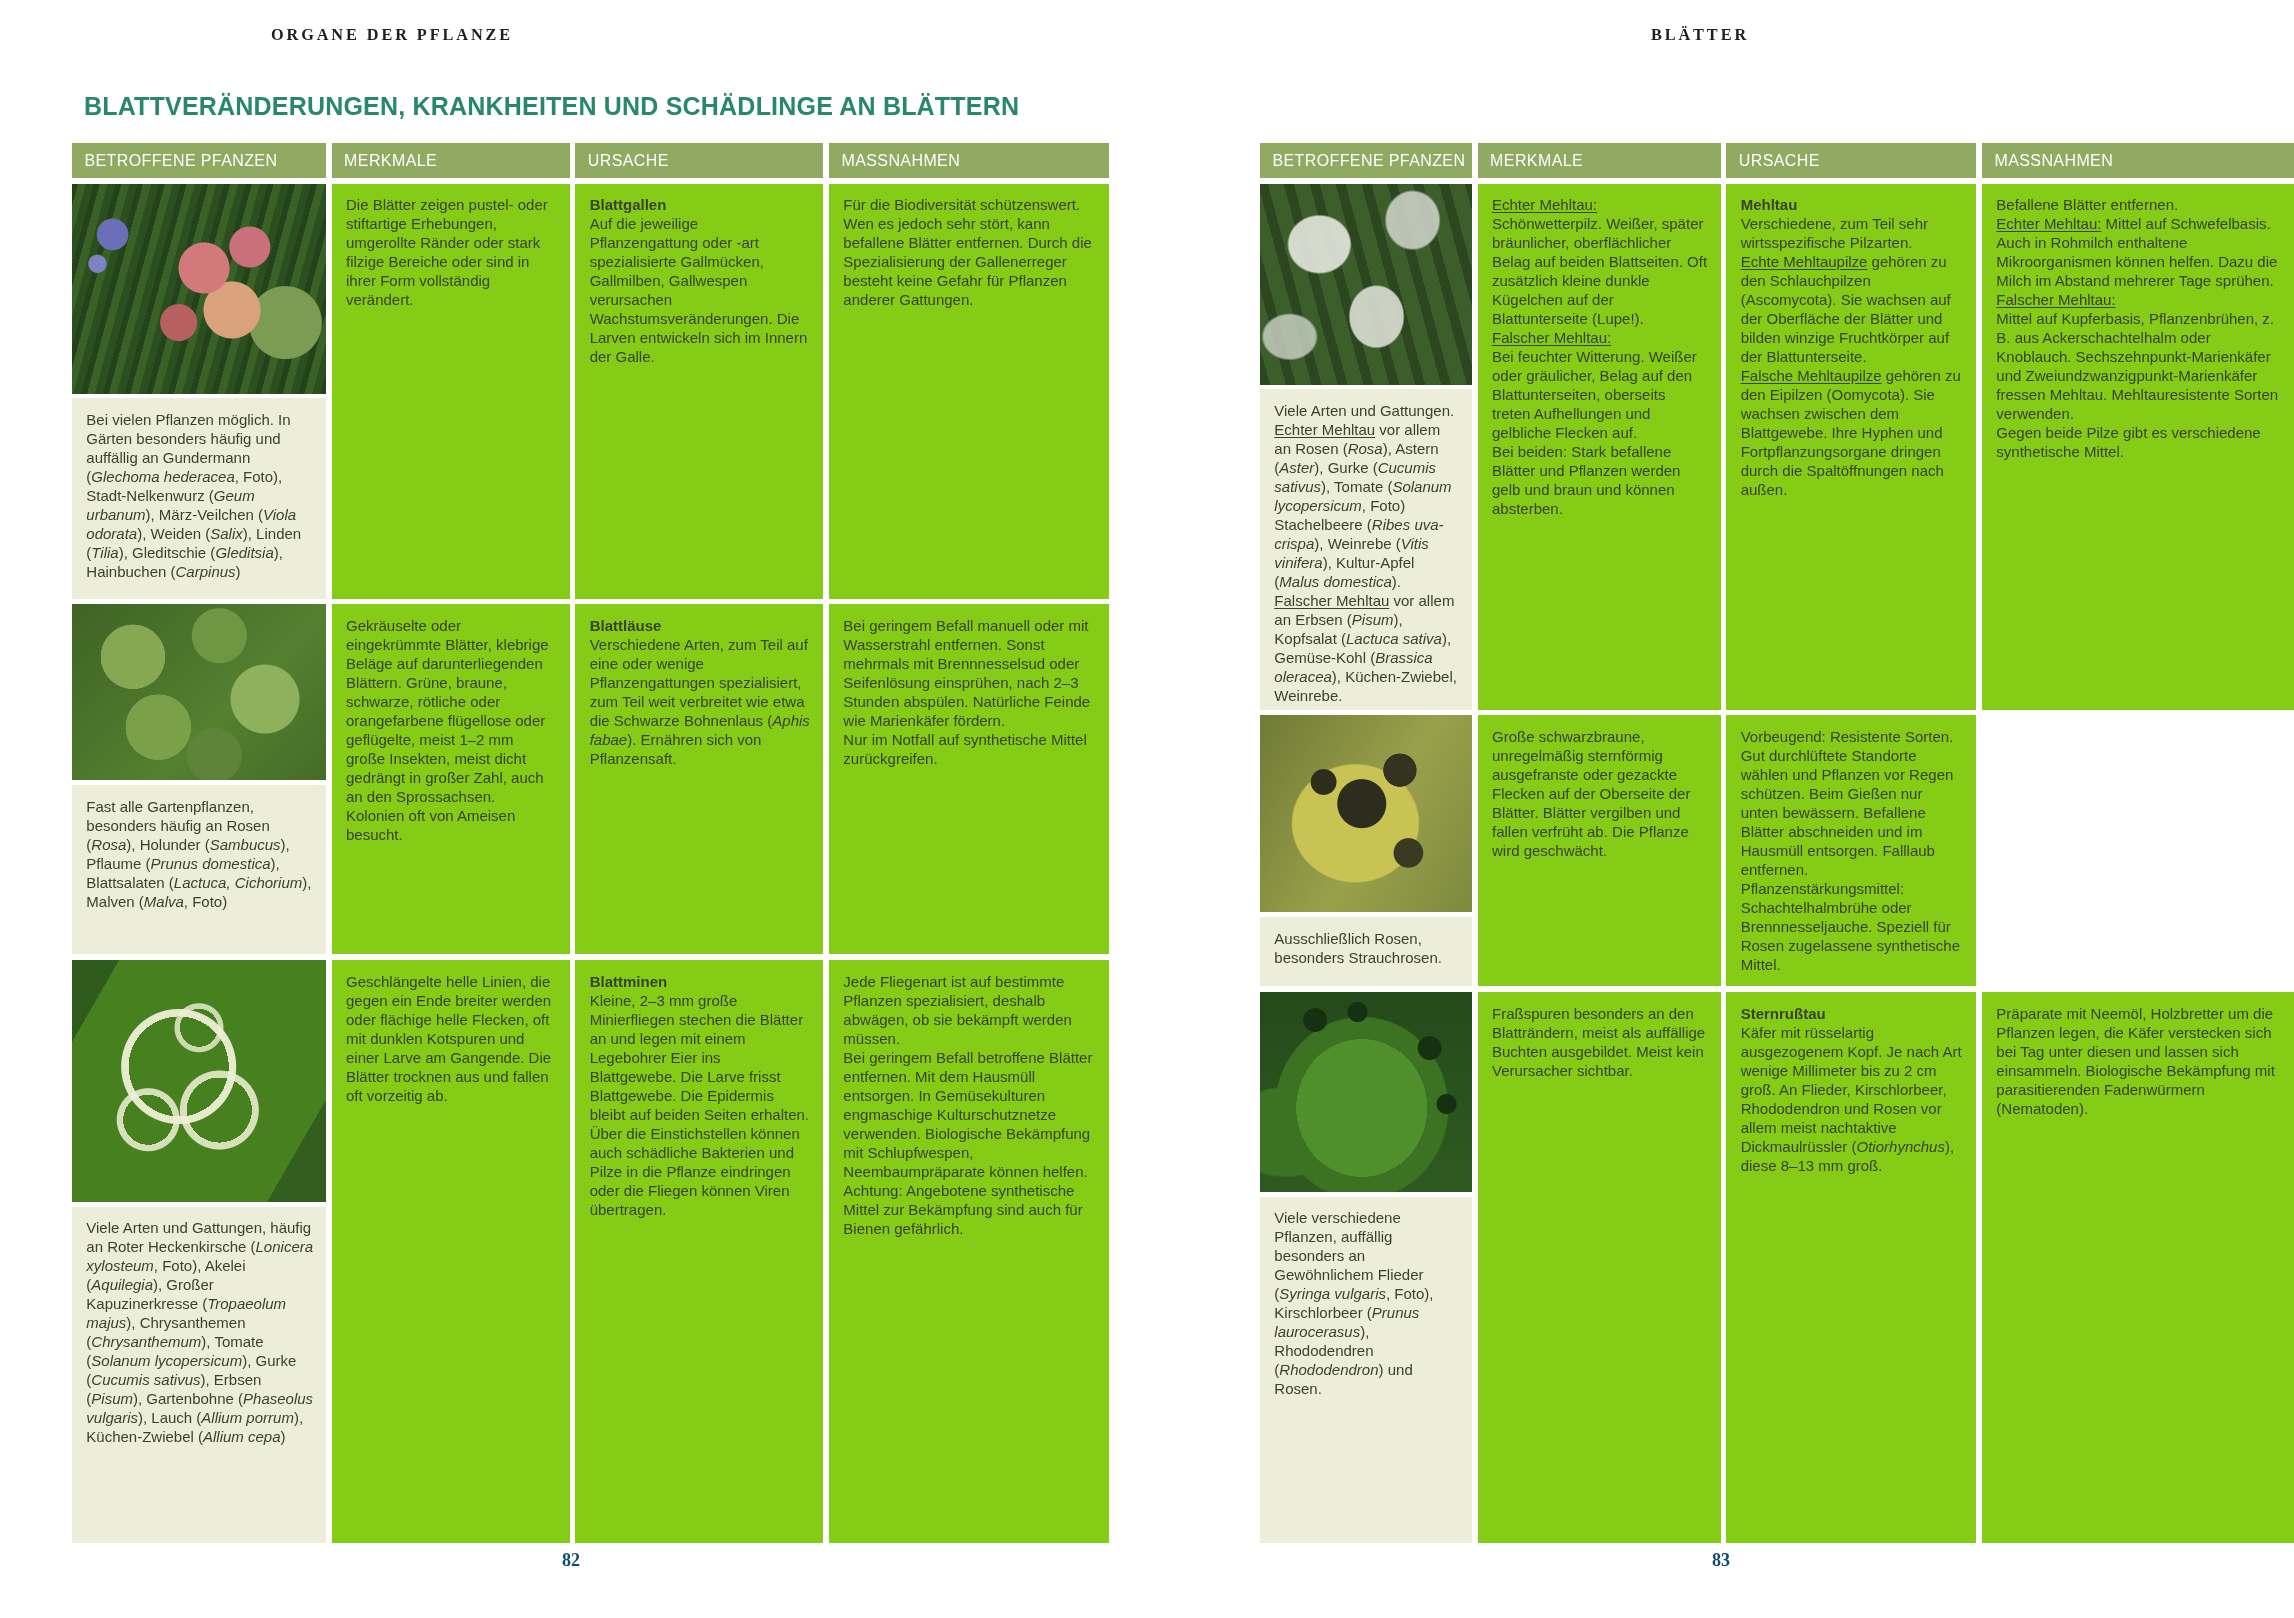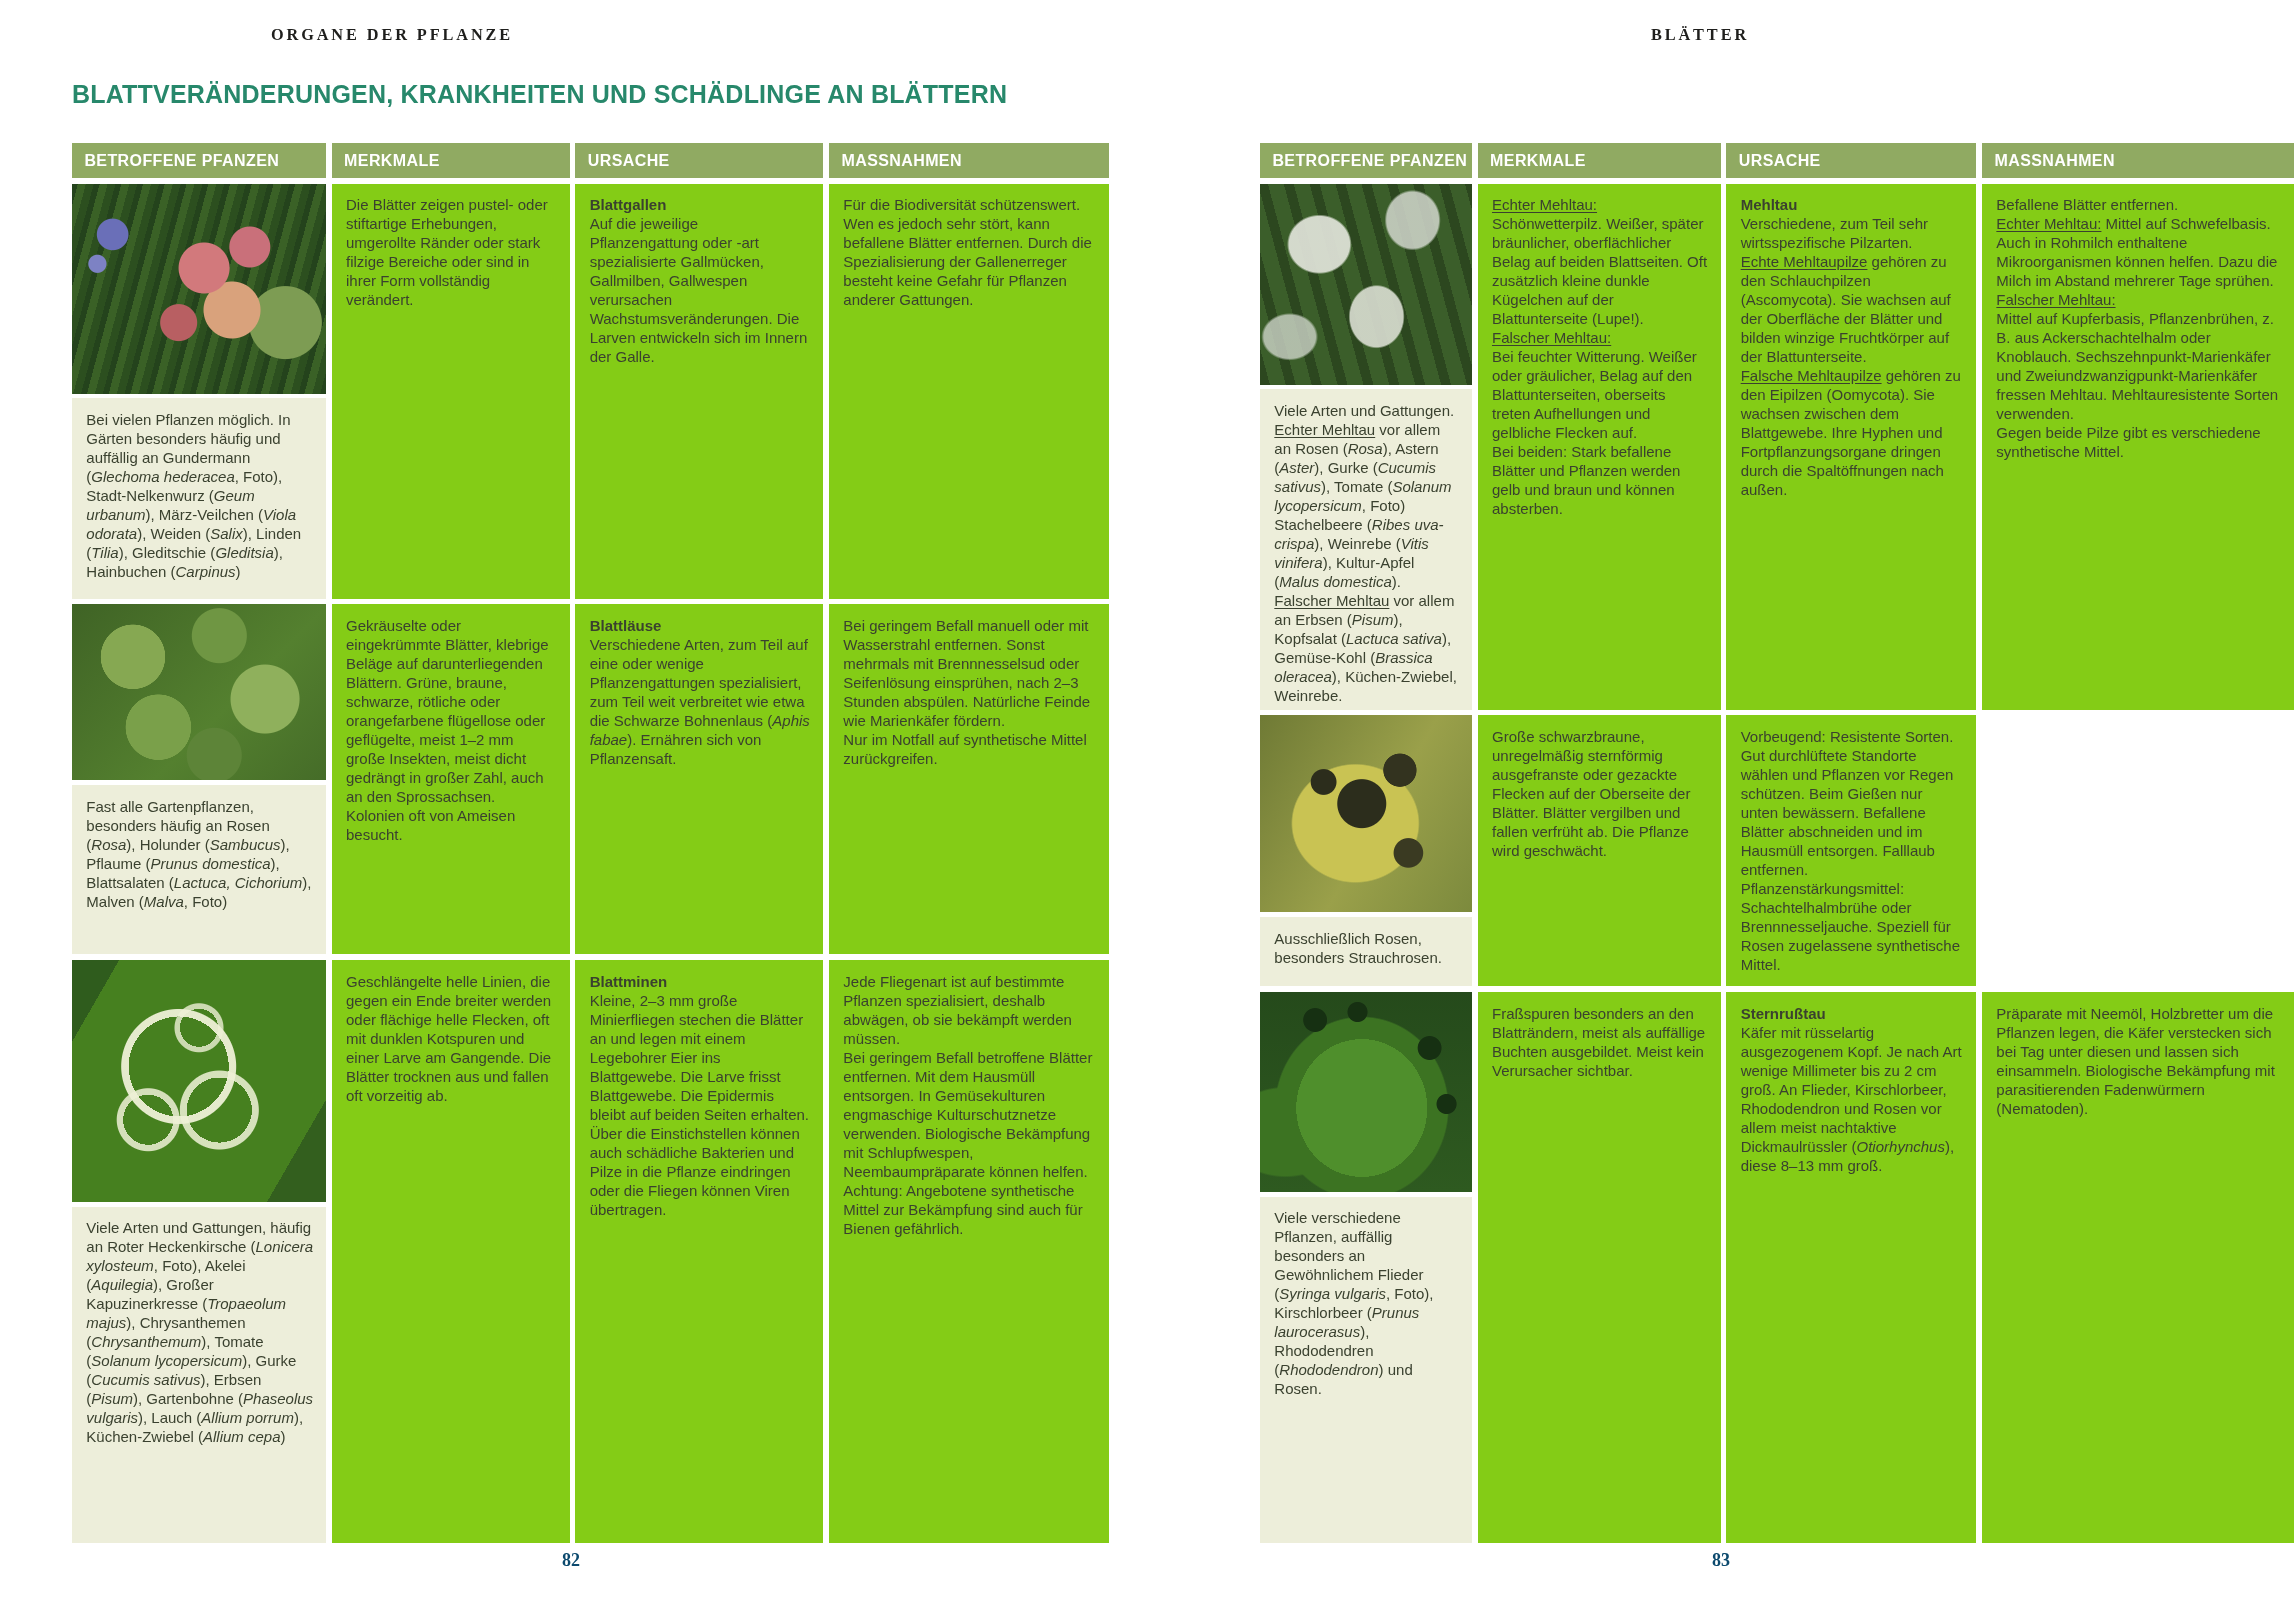--- a/index.html
+++ b/index.html
@@ -8,31 +8,31 @@
     font-family:"Liberation Sans",sans-serif;color:#3a412f;overflow:hidden;
   }
   .running-head{
     position:absolute;top:25px;transform:translateX(-50%);
     font-family:"Liberation Serif",serif;font-weight:700;font-size:16.3px;
     letter-spacing:2.9px;color:#1f1f1d;white-space:nowrap;
   }
   .rh-left{left:392px}
   .rh-right{left:1700px}
   .title{
-    position:absolute;left:72px;top:80px;margin:0;
+    position:absolute;left:72px;top:80px;margin:12px;
     font-size:25px;font-weight:700;color:#27886b;letter-spacing:0.2px;white-space:nowrap;text-align:right;
   }
   .table{position:absolute;top:143px}
   .t-left{left:72px;width:1037px}
   .t-right{left:1260px;width:1039px}
   .thead,.trow{display:grid;column-gap:5.7px}
   .t-left .thead,.t-left .trow{grid-template-columns:254px 238px 248px 280px}
   .t-right .thead,.t-right .trow{grid-template-columns:212px 243px 250px 316px}
   .th{
-    height:35px;background:#90aa62;color:#ffffff;font-weight:700;
+    height:35px;background:#90aa62;color:#ffffff;font-weight:400;
     font-size:16px;letter-spacing:0.4px;display:flex;align-items:center;
     padding-left:12.4px;white-space:nowrap;overflow:hidden;
   }
   .trow{margin-top:5.7px}
   .t-left .r1{height:415px}
   .t-left .r2{height:350px}
   .t-left .r3{height:583px}
   .t-right .r1{height:526px}
   .t-right .r2{height:271px}
   .t-right .r3{height:551px}

